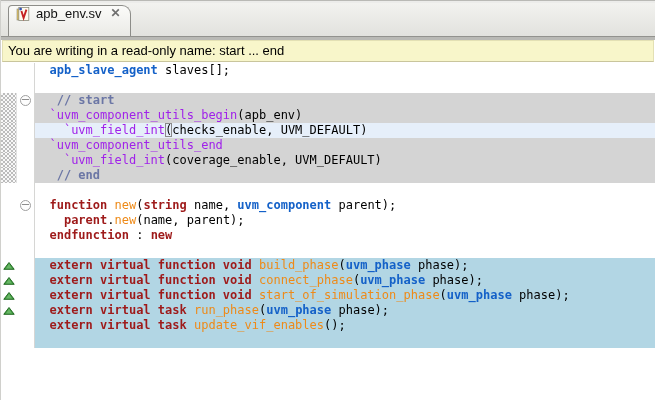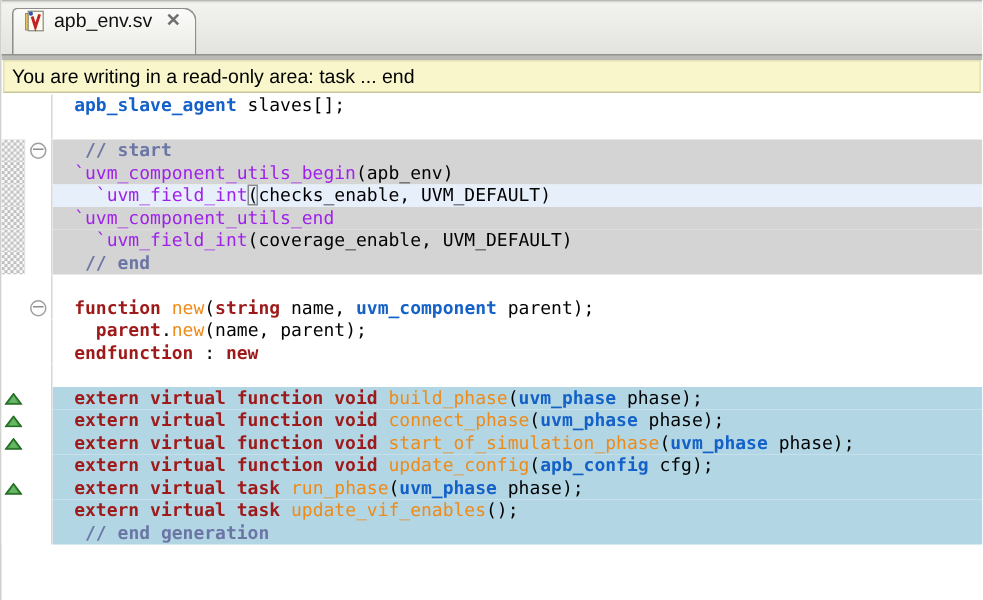--- a/index.html
+++ b/index.html
@@ -65,21 +65,21 @@
           <path d="M5.4 5 L7.6 12 L10.4 3.6" stroke="#c42222" stroke-width="1.9" fill="none"></path>
           <circle cx="4.6" cy="3.1" r="1.4" fill="#3350b4"></circle>
         </svg>
       </span>
       <span class="tab-title">apb_env.sv</span>
       <span class="tab-close">✕</span>
     </div>
   </div>
   <div class="band"></div>
 
-  <div class="warnbar">You are writing in a read-only area: task ... end</div>
+  <div class="warnbar">You are writing in a read-only name: start ... end</div>
 
   <div class="editor">
     <div id="lines">
         <div class="row">
           <div class="g1"></div>
           <div class="g2"></div>
           <div class="txt"><span class="seg pl">  </span><span class="seg ty">apb_slave_agent</span><span class="seg pl"> slaves[];</span></div>
         </div>
         <div class="row">
           <div class="g1"></div>
@@ -169,40 +169,35 @@
           <div class="g1">
             <svg width="12" height="8" viewBox="0 0 12 8">
               <polygon points="6,0.5 11.2,7.3 0.8,7.3" fill="#3f9e3f" stroke="#256b25" stroke-width="1"></polygon>
               <polygon points="6,1.8 3,6.5 9,6.5" fill="#8ccb86" opacity="0.55"></polygon>
             </svg>
           </div>
           <div class="g2"></div>
           <div class="txt bg-blue"><span class="seg pl">  </span><span class="seg kw">extern virtual function void</span><span class="seg pl"> </span><span class="seg fn">start_of_simulation_phase</span><span class="seg pl">(</span><span class="seg ty">uvm_phase</span><span class="seg pl"> phase);</span></div>
         </div>
         <div class="row">
-          <div class="g1"></div>
-          <div class="g2"></div>
-          <div class="txt bg-blue"><span class="seg pl">  </span><span class="seg kw">extern virtual function void</span><span class="seg pl"> </span><span class="seg fn">update_config</span><span class="seg pl">(</span><span class="seg ty">apb_config</span><span class="seg pl"> cfg);</span></div>
-        </div>
-        <div class="row">
           <div class="g1">
             <svg width="12" height="8" viewBox="0 0 12 8">
               <polygon points="6,0.5 11.2,7.3 0.8,7.3" fill="#3f9e3f" stroke="#256b25" stroke-width="1"></polygon>
               <polygon points="6,1.8 3,6.5 9,6.5" fill="#8ccb86" opacity="0.55"></polygon>
             </svg>
           </div>
           <div class="g2"></div>
           <div class="txt bg-blue"><span class="seg pl">  </span><span class="seg kw">extern virtual task</span><span class="seg pl"> </span><span class="seg fn">run_phase</span><span class="seg pl">(</span><span class="seg ty">uvm_phase</span><span class="seg pl"> phase);</span></div>
         </div>
         <div class="row">
           <div class="g1"></div>
           <div class="g2"></div>
           <div class="txt bg-blue"><span class="seg pl">  </span><span class="seg kw">extern virtual task</span><span class="seg pl"> </span><span class="seg fn">update_vif_enables</span><span class="seg pl">();</span></div>
         </div>
         <div class="row">
           <div class="g1"></div>
           <div class="g2"></div>
-          <div class="txt bg-blue"><span class="seg pl">   </span><span class="seg cm">// end generation</span></div>
+          <div class="txt bg-blue"><span class="seg pl">   </span></div>
         </div>
       </div>
   </div>
 
 </div>
 
 </body></html>

